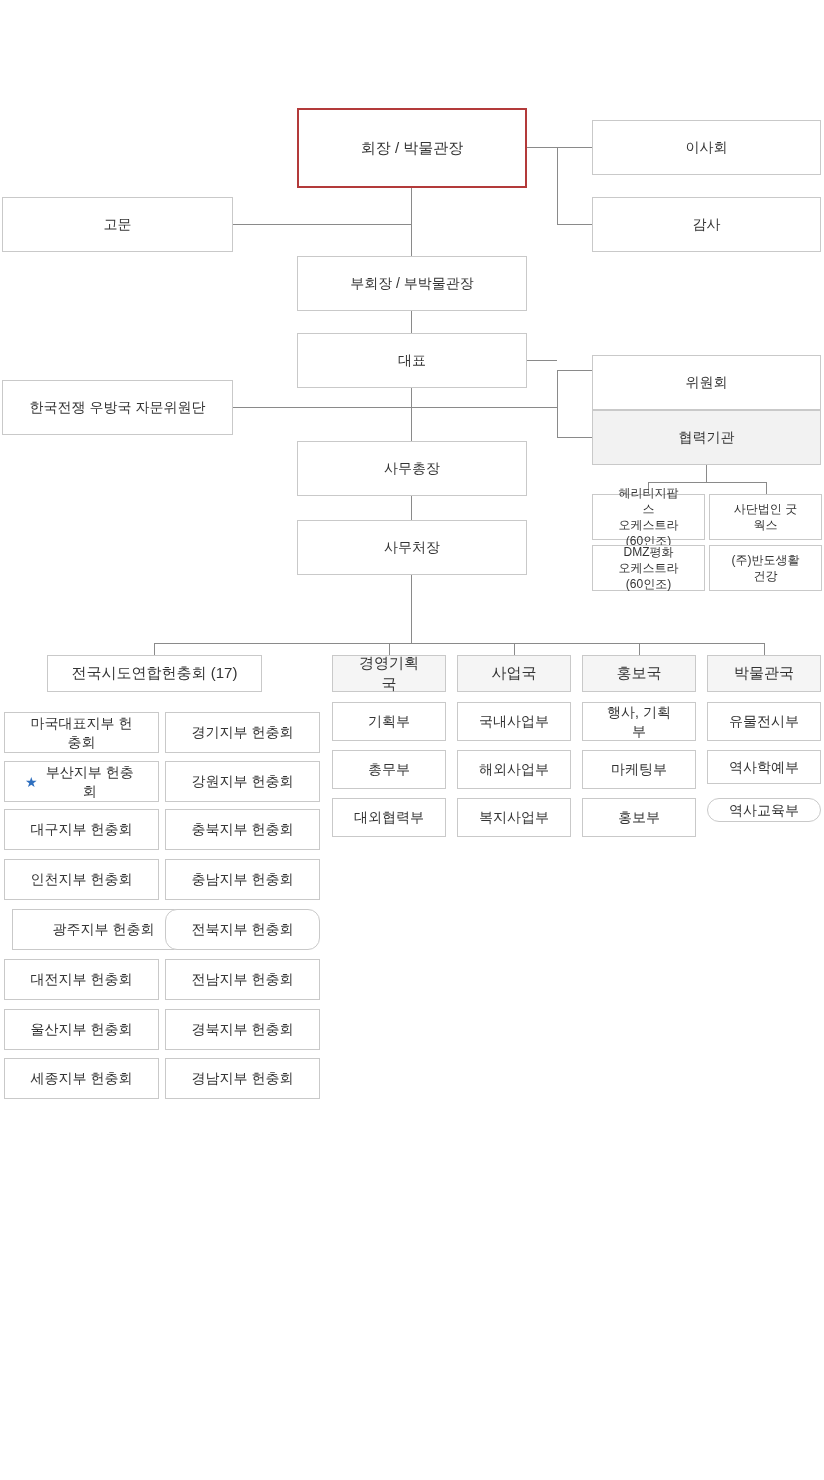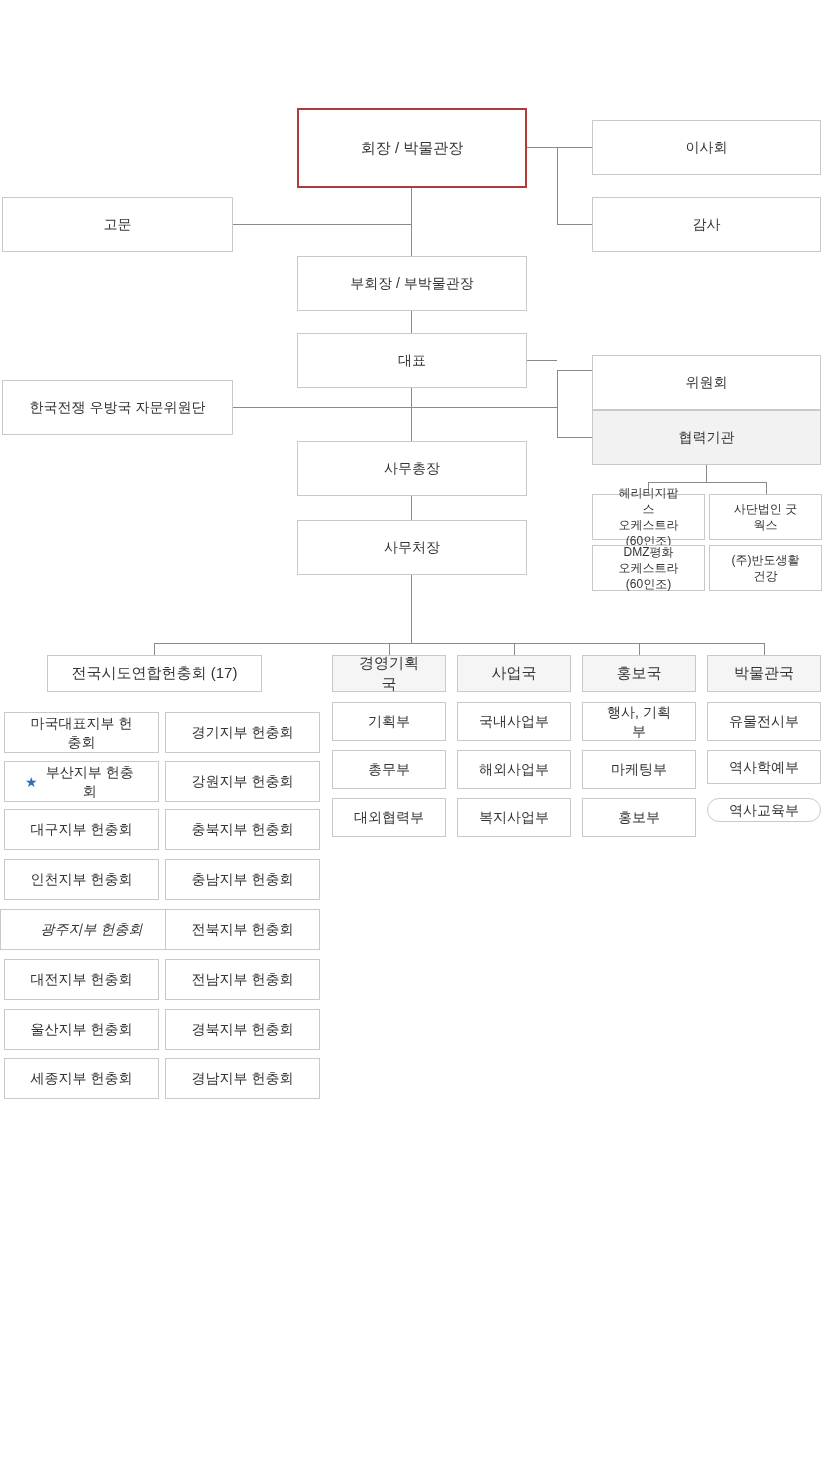--- a/index.html
+++ b/index.html
@@ -142,21 +142,21 @@
   <div class="box" style="left:4px; top:761px; width:155px; height:41px;">
       <span class="star">★</span>
       <span class="branch-label">부산지부 헌충회</span>
     </div>
   <div class="box" style="left:4px; top:809px; width:155px; height:41px;">
       <span class="branch-label">대구지부 헌충회</span>
     </div>
   <div class="box" style="left:4px; top:859px; width:155px; height:41px;">
       <span class="branch-label">인천지부 헌충회</span>
     </div>
-  <div class="box" style="left:0; top:909px; width:183px; height:41px;font-style:italic;">
+  <div class="box" style="left:12px; top:909px; width:183px; height:41px;">
       <span class="branch-label">광주지부 헌충회</span>
     </div>
   <div class="box" style="left:4px; top:959px; width:155px; height:41px;">
       <span class="branch-label">대전지부 헌충회</span>
     </div>
   <div class="box" style="left:4px; top:1009px; width:155px; height:41px;">
       <span class="branch-label">울산지부 헌충회</span>
     </div>
   <div class="box" style="left:4px; top:1058px; width:155px; height:41px;">
       <span class="branch-label">세종지부 헌충회</span>
@@ -167,21 +167,21 @@
     </div>
   <div class="box" style="left:165px; top:761px; width:155px; height:41px;">
       <span class="branch-label">강원지부 헌충회</span>
     </div>
   <div class="box" style="left:165px; top:809px; width:155px; height:41px;">
       <span class="branch-label">충북지부 헌충회</span>
     </div>
   <div class="box" style="left:165px; top:859px; width:155px; height:41px;">
       <span class="branch-label">충남지부 헌충회</span>
     </div>
-  <div class="box" style="left:165px; top:909px; width:155px; height:41px;">
+  <div class="box" style="left:165px; top:909px; width:155px; height:41px;border-radius:12px;">
       <span class="branch-label">전북지부 헌충회</span>
     </div>
   <div class="box" style="left:165px; top:959px; width:155px; height:41px;">
       <span class="branch-label">전남지부 헌충회</span>
     </div>
   <div class="box" style="left:165px; top:1009px; width:155px; height:41px;">
       <span class="branch-label">경북지부 헌충회</span>
     </div>
   <div class="box" style="left:165px; top:1058px; width:155px; height:41px;">
       <span class="branch-label">경남지부 헌충회</span>

